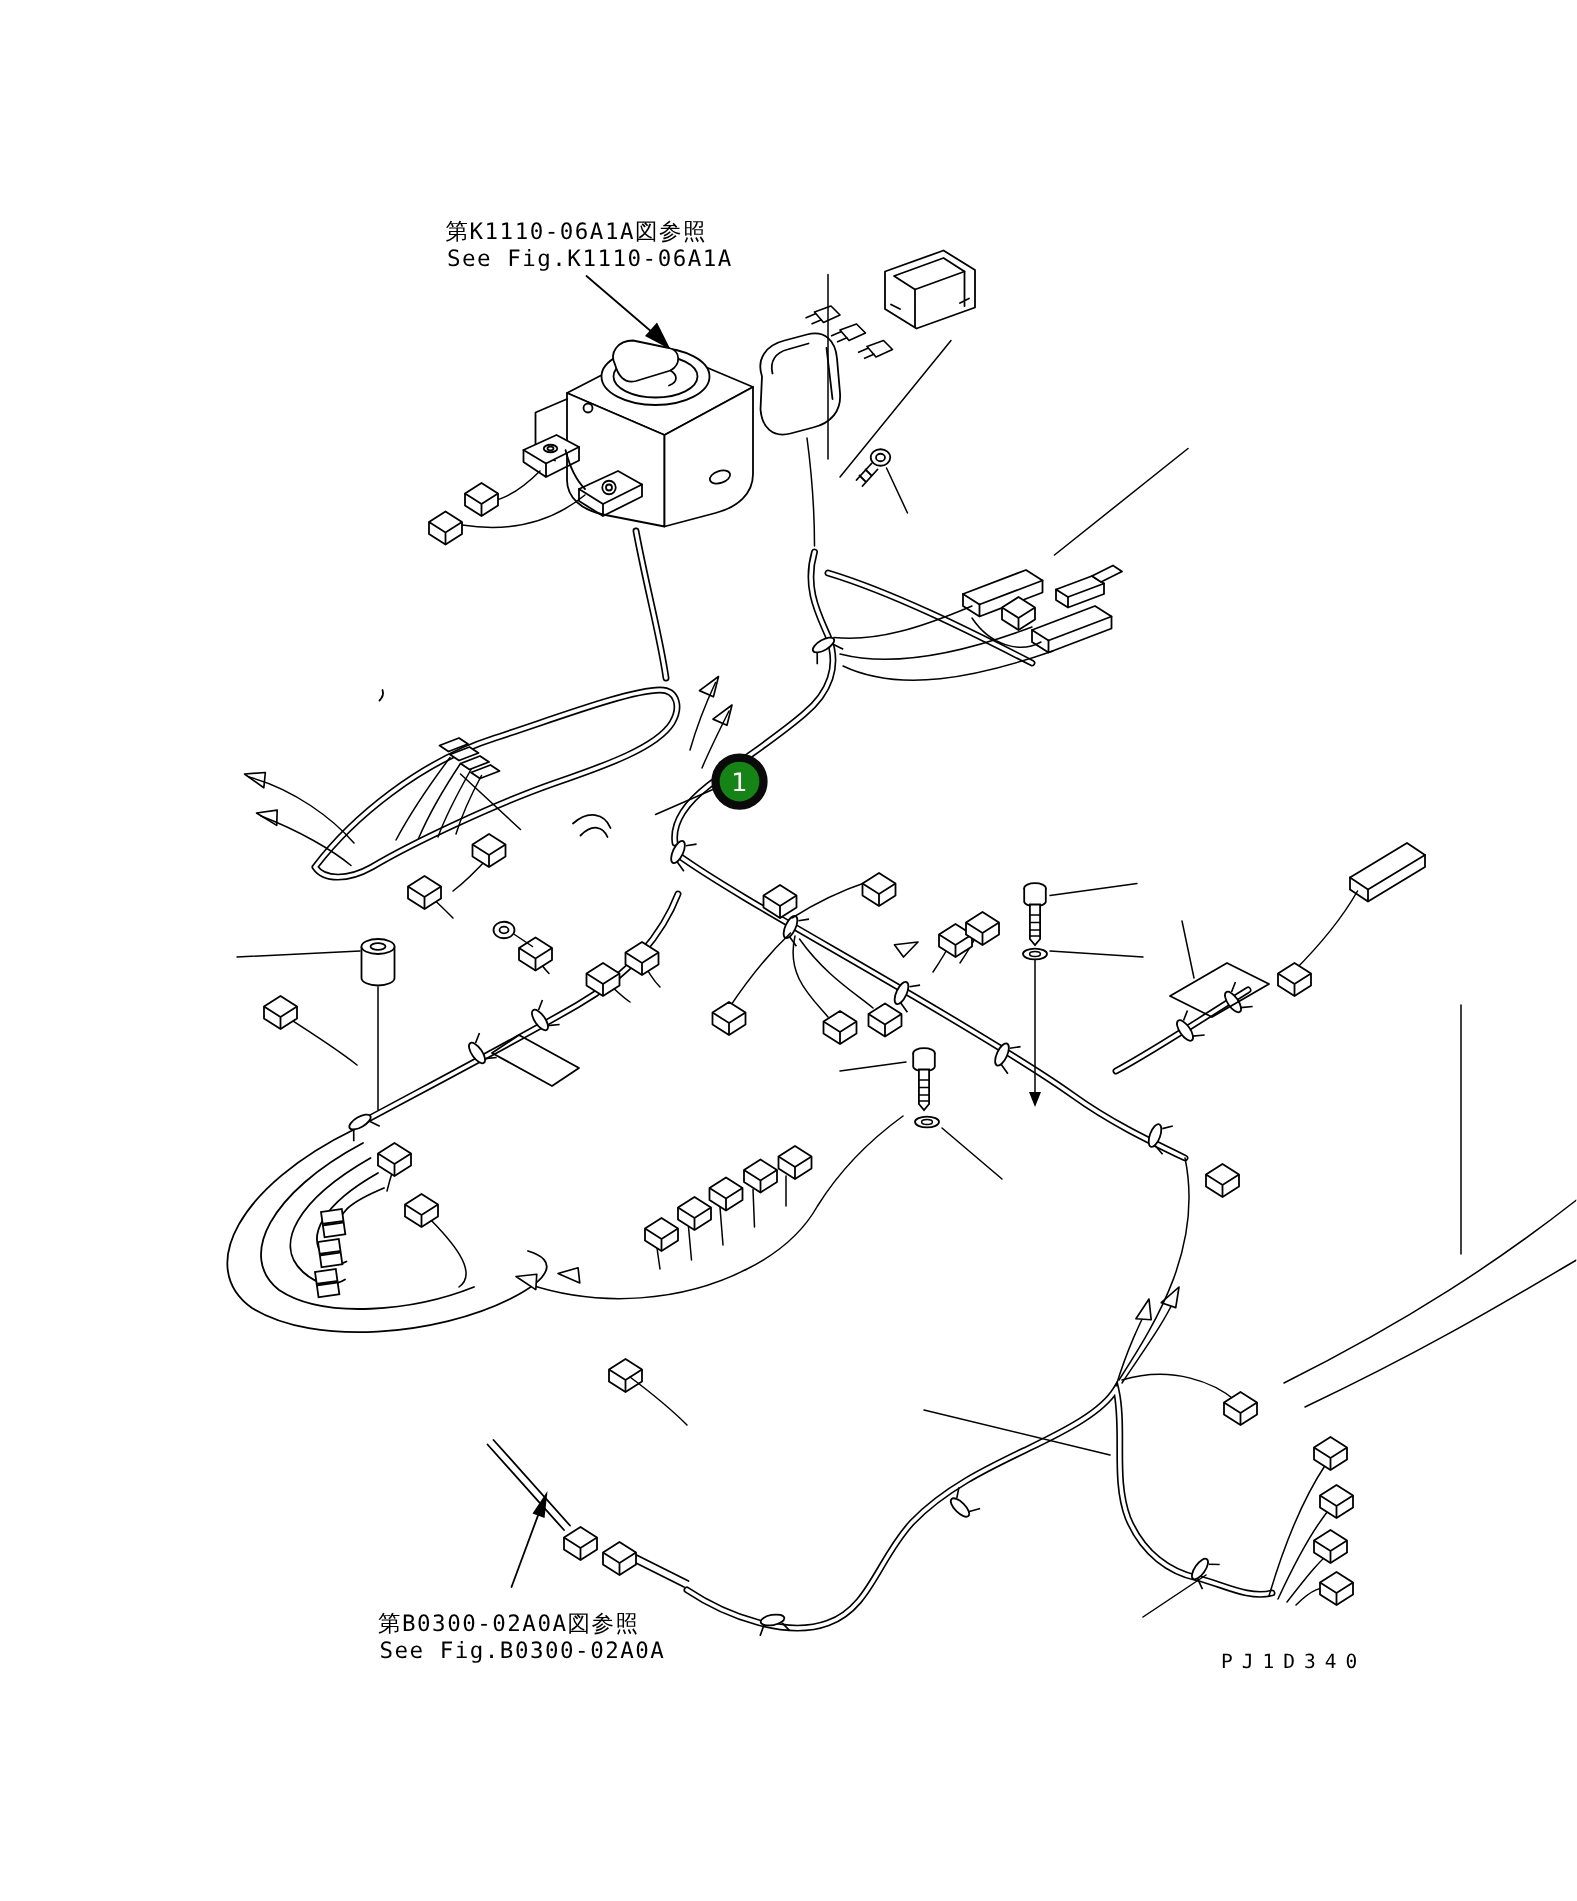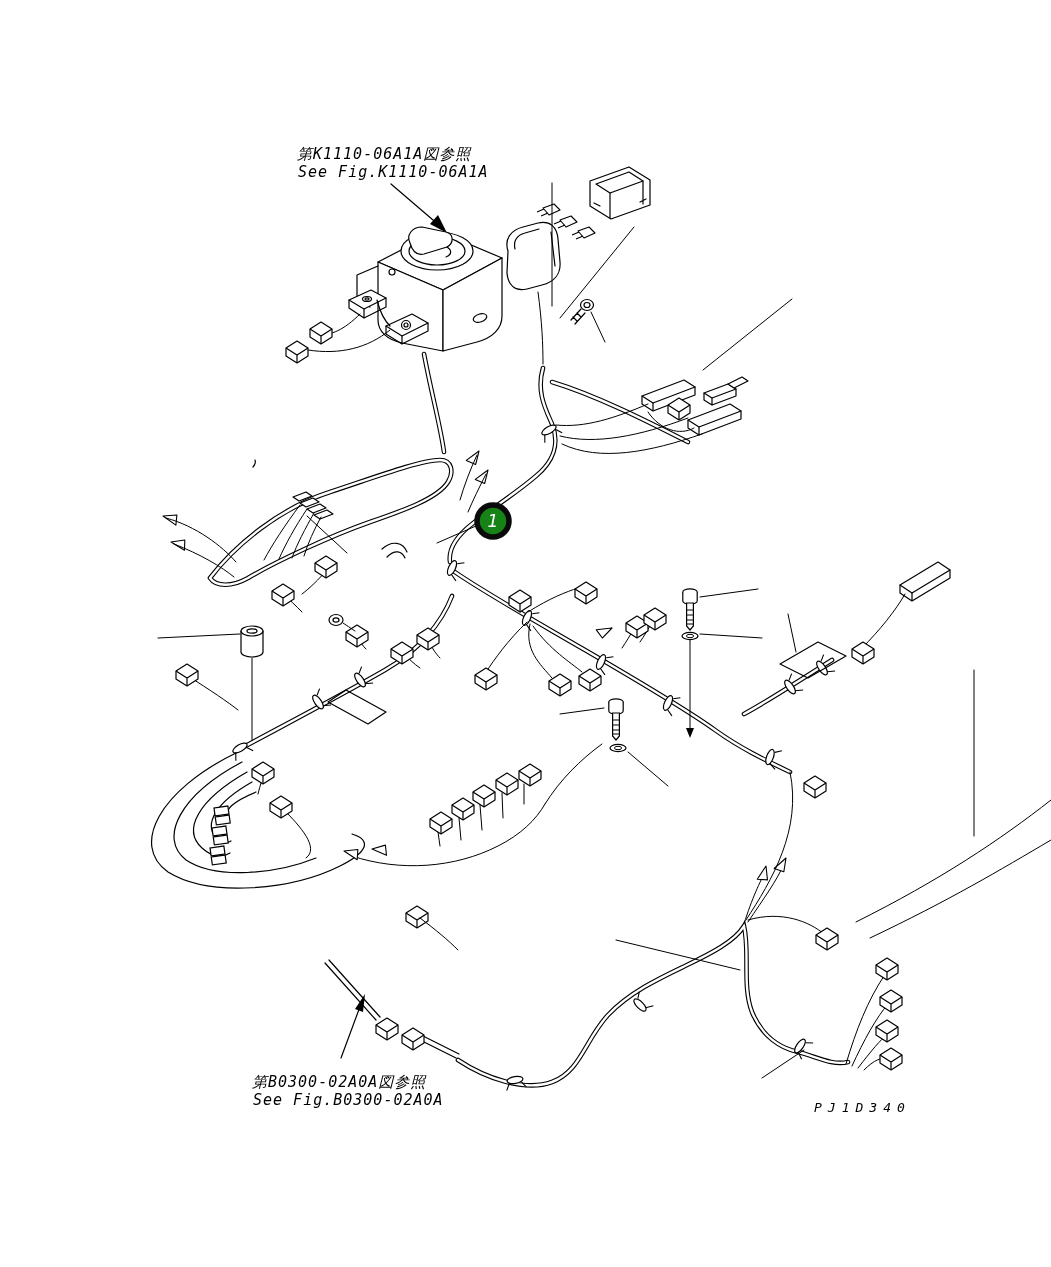--- a/index.html
+++ b/index.html
@@ -1,16 +1,16 @@
 <!DOCTYPE html>
 <html><head>
 <meta charset="utf-8">
 <style>
   html,body{margin:0;padding:0;background:#fff;}
-  .page{position:relative;width:1051px;height:1267px;background:#fff;overflow:hidden;font-style:italic;}
+  .page{position:relative;width:1051px;height:1267px;background:#fff;overflow:hidden;}
   svg{display:block;}
   .ln{fill:none;stroke:#000;stroke-width:1.2;stroke-linecap:round;stroke-linejoin:round;}
   .thin{fill:none;stroke:#000;stroke-width:1;stroke-linecap:round;}
   .wh{fill:#fff;stroke:#000;stroke-width:1.2;stroke-linejoin:round;}
   .tube{fill:none;stroke:#000;stroke-width:4.6;stroke-linecap:round;}
   .core{fill:none;stroke:#fff;stroke-width:2.4;stroke-linecap:round;}
   .blk{fill:#000;stroke:none;}
   text.lbl{font-family:"DejaVu Sans Mono","DejaVu Sans",monospace;font-size:15px;letter-spacing:1px;fill:#000;}
   text.code{font-family:"DejaVu Sans Mono","DejaVu Sans",monospace;font-size:13px;letter-spacing:6px;fill:#000;}
   text.co{font-family:"DejaVu Sans","Liberation Sans",sans-serif;font-size:17px;}

